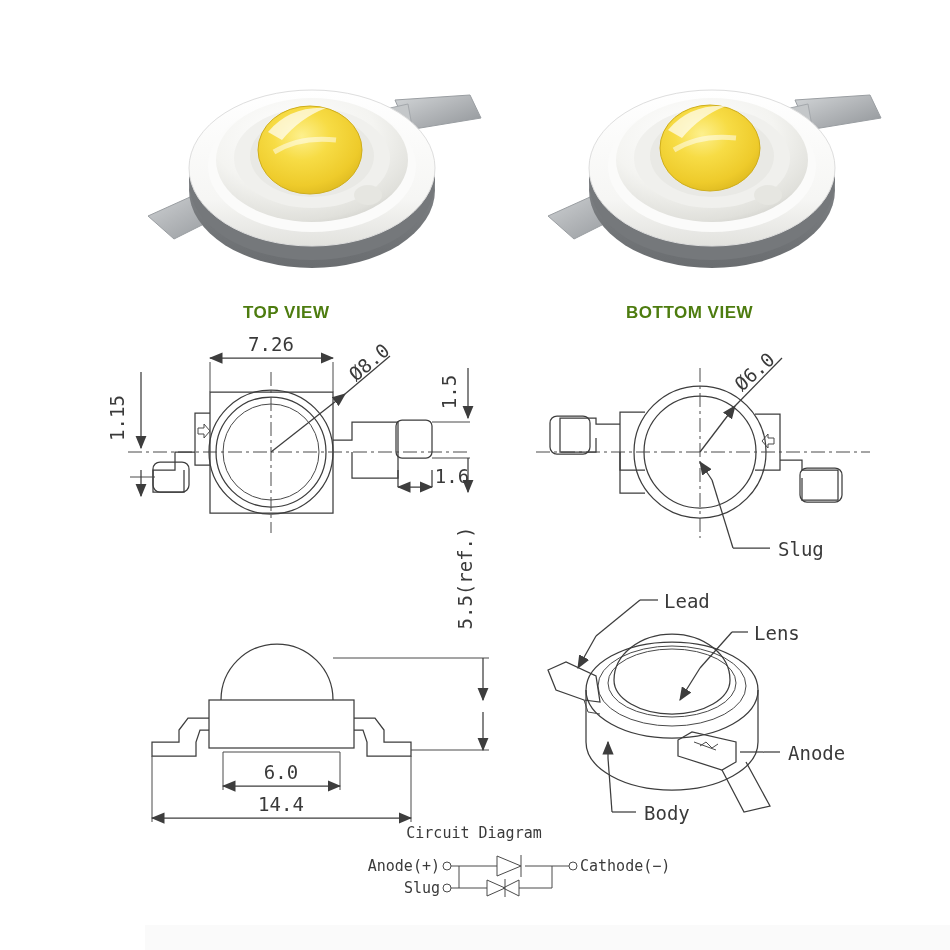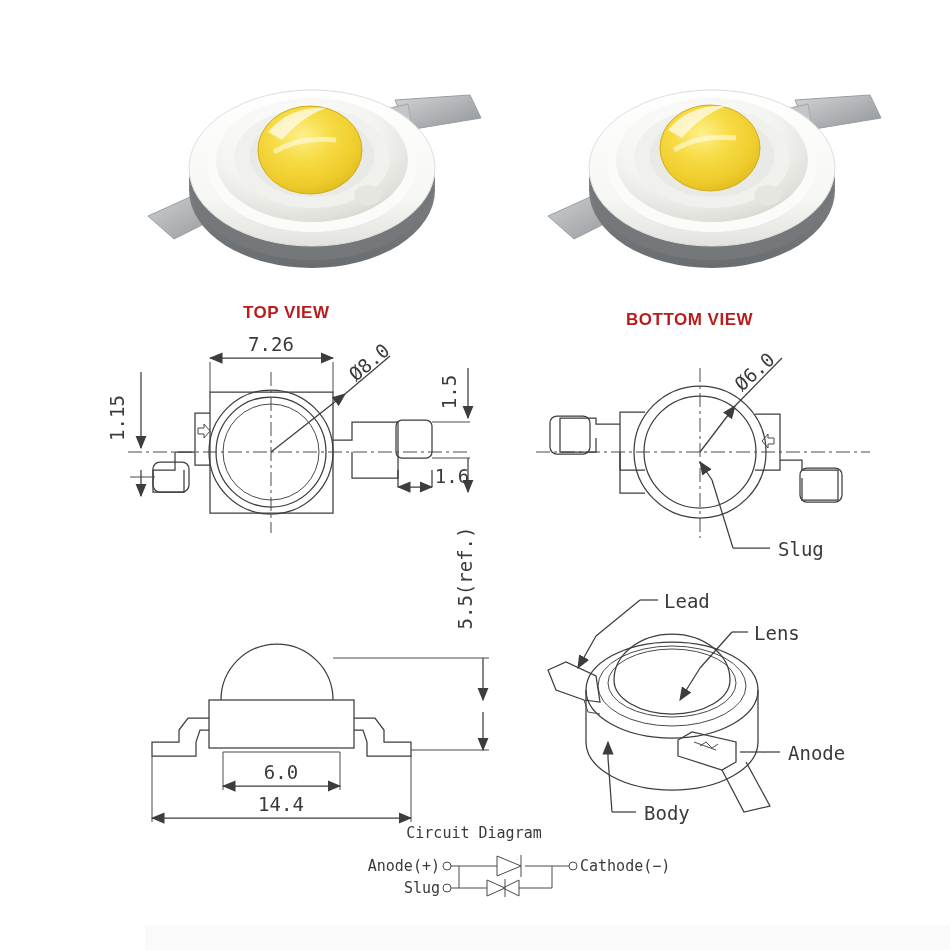--- a/index.html
+++ b/index.html
@@ -17,21 +17,21 @@
   }
 
   
   .photo{position:absolute;}
   .photo svg{display:block;}
 
   
   .view-caption{
     position:absolute;
     font-family:"Liberation Sans", sans-serif;
-    font-size:17px;font-weight:600;color:#b91c1c;
+    font-size:17px;font-weight:600;color:#4d7c0f;
     letter-spacing:.5px;white-space:nowrap;
   }
 
   
   .draw{position:absolute;left:0;top:0;width:950px;height:950px;pointer-events:none;}
   .draw text{
     font-family:"DejaVu Sans Mono", monospace;
     fill:#3a3a3a;
   }
   .dimtxt{font-size:19px;}
@@ -125,21 +125,21 @@
       <ellipse cx="172" cy="116" rx="62" ry="41" fill="#e9e9e5"></ellipse>
       <ellipse cx="228" cy="155" rx="14" ry="10" fill="#e6e6e1"></ellipse>
 
       <ellipse cx="170" cy="108" rx="50" ry="43" fill="url(#domeA)" stroke="#cfae1c" stroke-width="1"></ellipse>
       <path d="M128 90 Q150 64 186 66 Q160 76 142 98 Z" fill="#ffffff" opacity="0.68"></path>
       <path d="M134 110 Q160 94 196 98" stroke="#ffffff" stroke-width="5" fill="none" opacity="0.5"></path>
     </svg>
   </div>
 
   <div class="view-caption" style="left:243px;top:303px;">TOP VIEW</div>
-  <div class="view-caption" style="left:626px;top:310px;">BOTTOM VIEW</div>
+  <div class="view-caption" style="left:626px;top:303px;">BOTTOM VIEW</div>
 
   <svg class="draw" viewBox="0 0 950 950">
     <defs>
       <marker id="arrR" markerWidth="11" markerHeight="9" refX="10" refY="4.5" orient="auto">
         <path d="M0 0 L11 4.5 L0 9 Z" class="ar"></path>
       </marker>
       <marker id="arrL" markerWidth="11" markerHeight="9" refX="1" refY="4.5" orient="auto">
         <path d="M11 0 L0 4.5 L11 9 Z" class="ar"></path>
       </marker>
     </defs>

